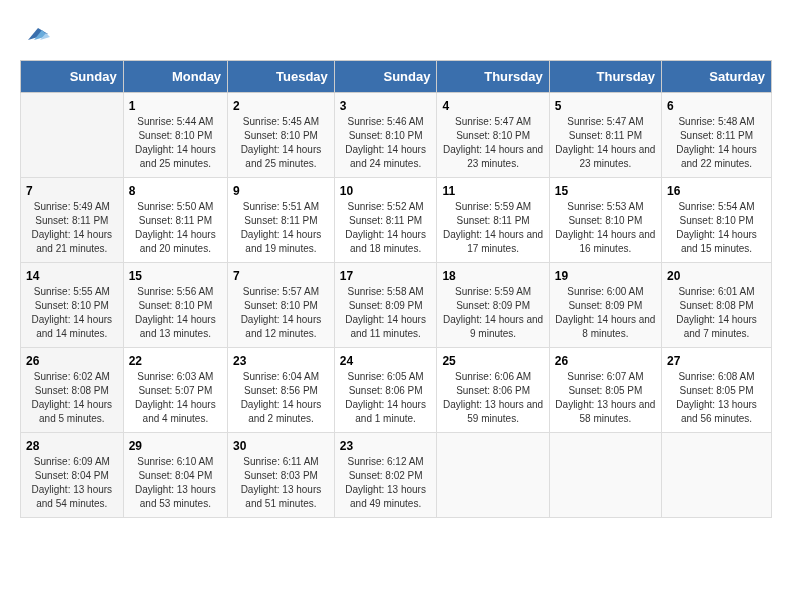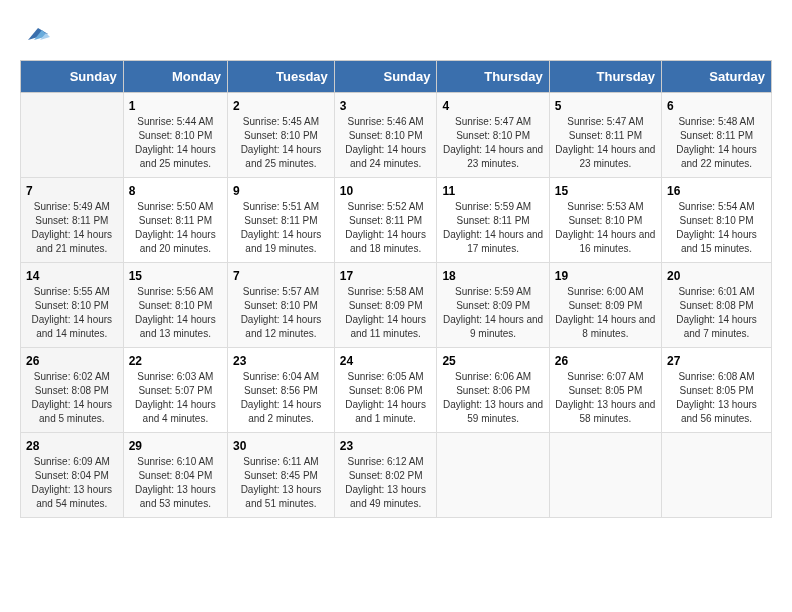--- a/index.html
+++ b/index.html
@@ -334,21 +334,21 @@
         <td>
           <span class="day-num">29</span>
           <div class="day-info">Sunrise: 6:10 AM
 Sunset: 8:04 PM
 Daylight: 13 hours
 and 53 minutes.</div>
         </td>
         <td>
           <span class="day-num">30</span>
           <div class="day-info">Sunrise: 6:11 AM
-Sunset: 8:45 PM
+Sunset: 8:03 PM
 Daylight: 13 hours
 and 51 minutes.</div>
         </td>
         <td>
           <span class="day-num">23</span>
           <div class="day-info">Sunrise: 6:12 AM
 Sunset: 8:02 PM
 Daylight: 13 hours
 and 49 minutes.</div>
         </td>

